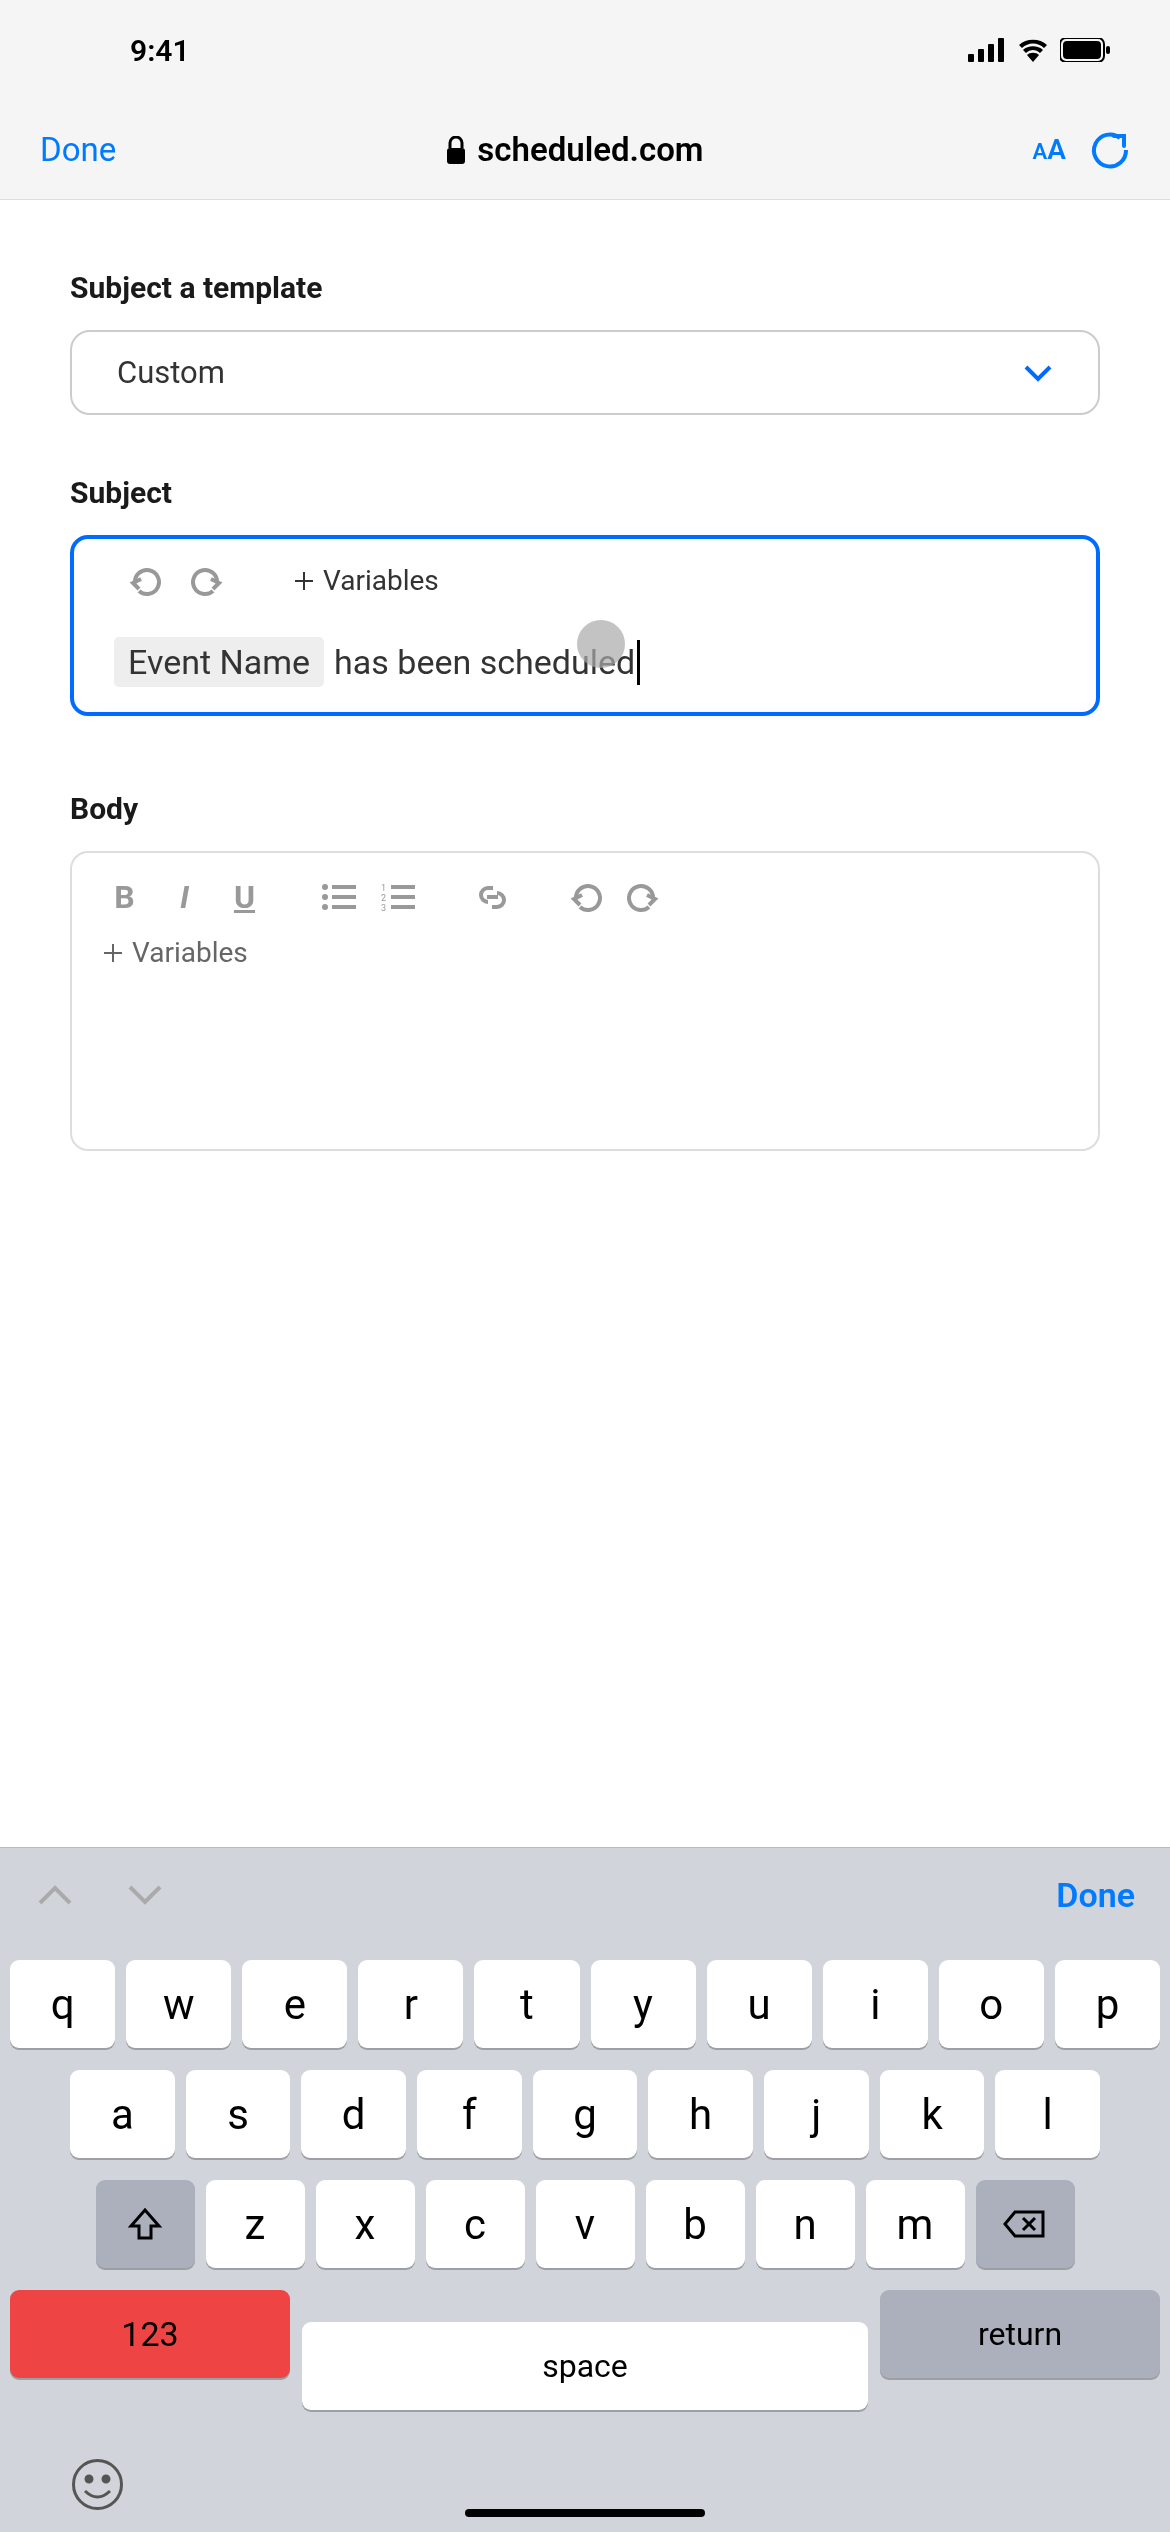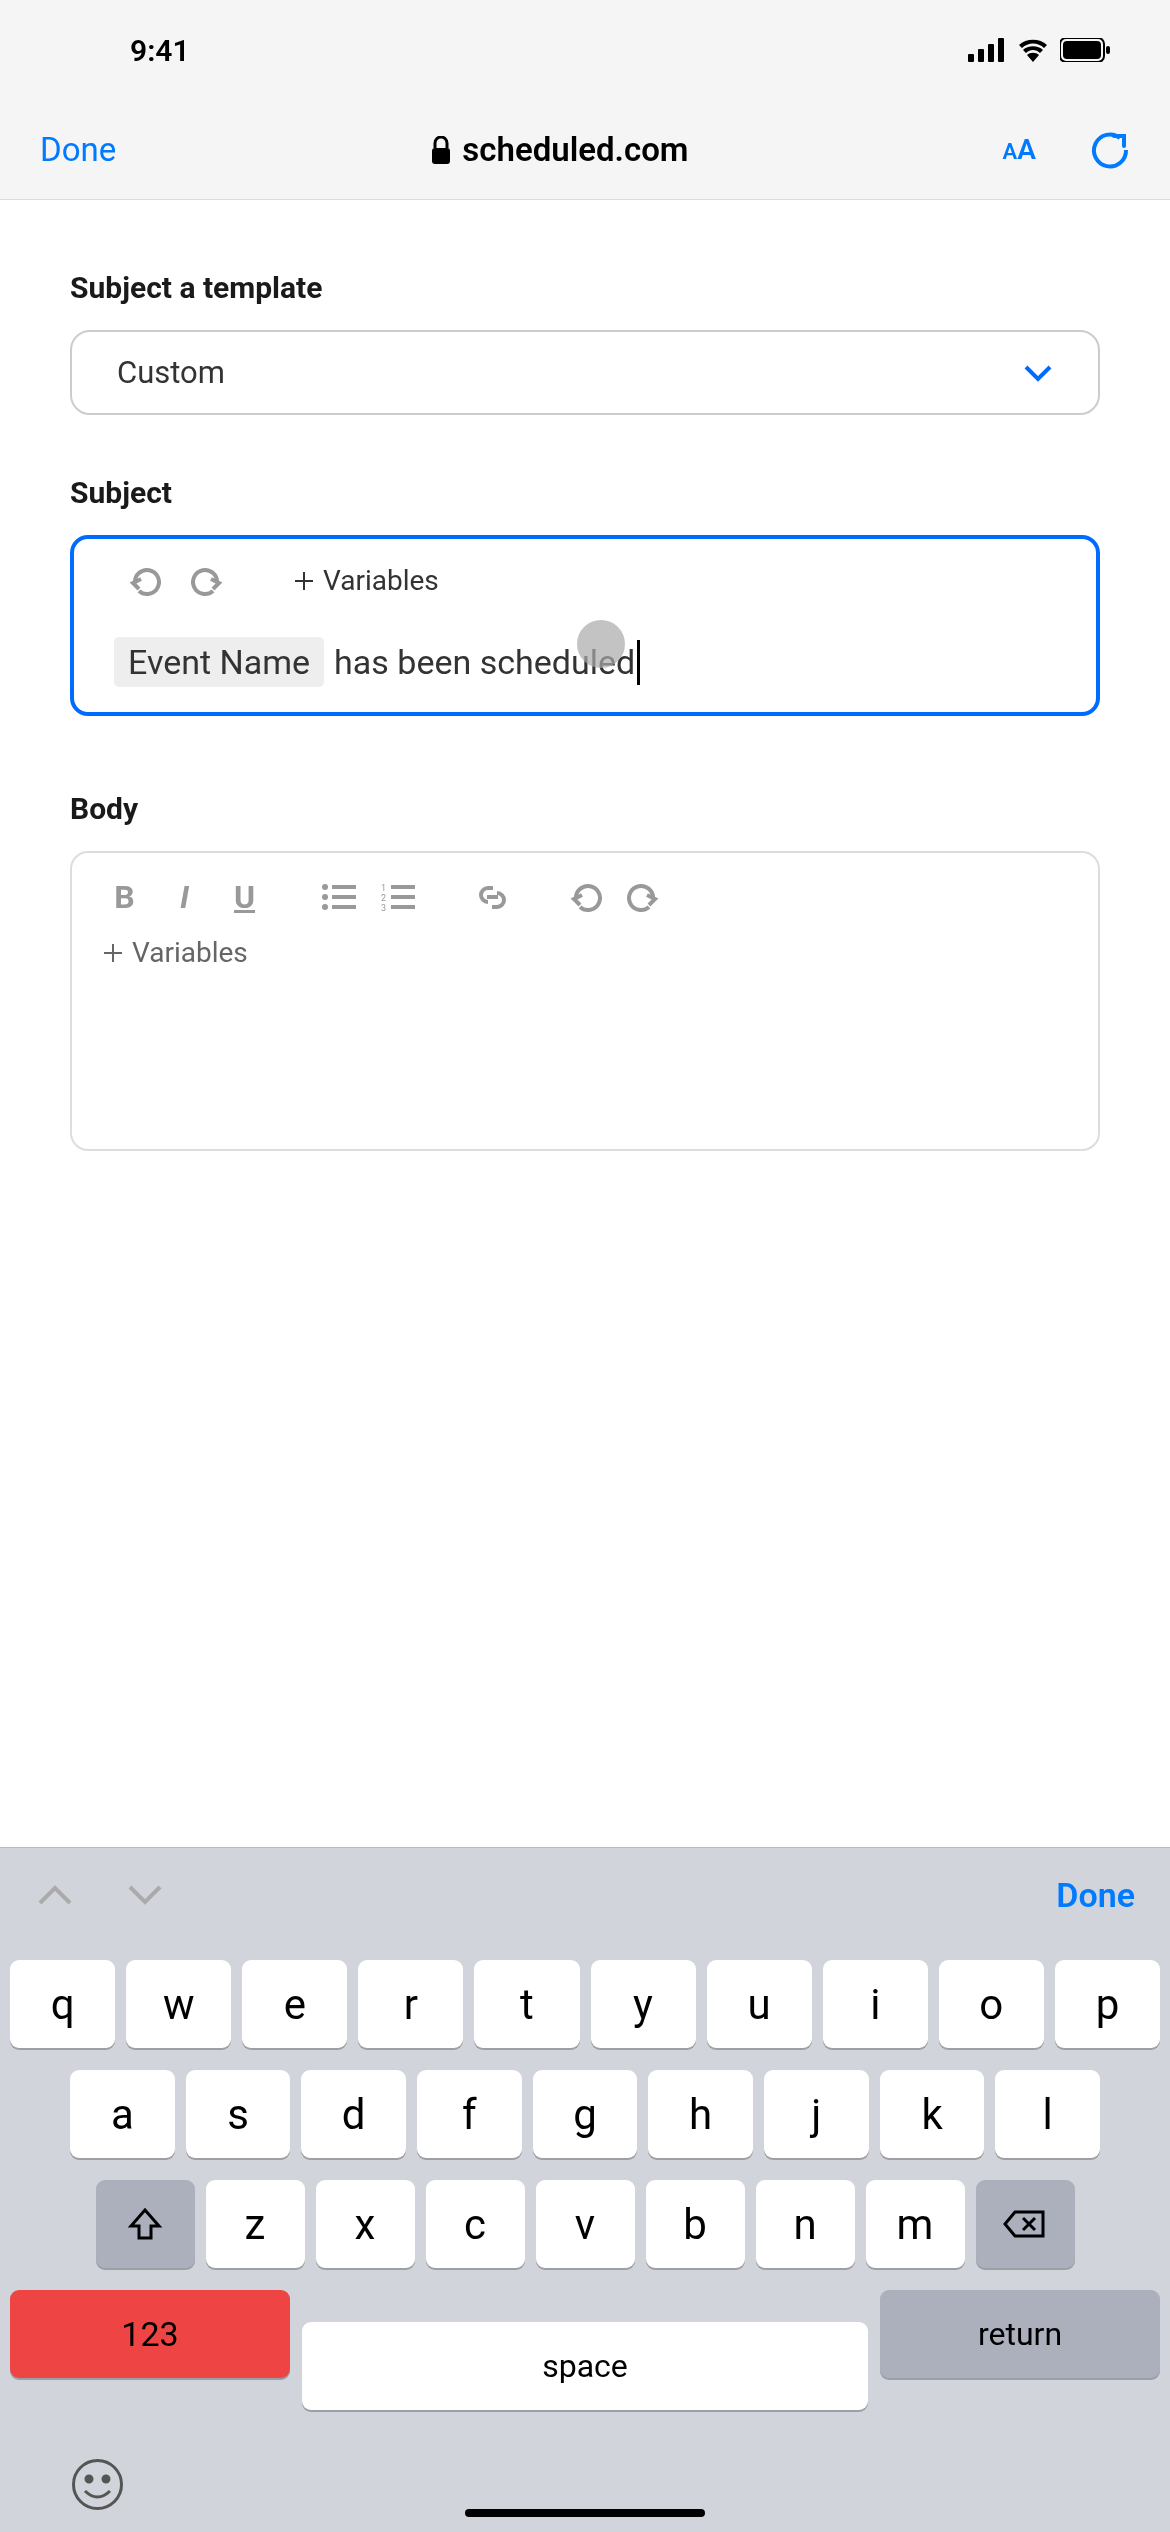--- a/index.html
+++ b/index.html
@@ -73,21 +73,21 @@
       height: 28px;
     }
     .url-text {
       font-size: 33px;
       font-weight: 600;
       color: #000;
     }
     .browser-actions {
       display: flex;
       align-items: center;
-      gap: 54px;
+      gap: 24px;
     }
     .text-size-icon {
       color: #007aff;
       font-size: 28px;
       font-weight: 600;
     }
     .refresh-icon {
       width: 40px;
       height: 40px;
     }

